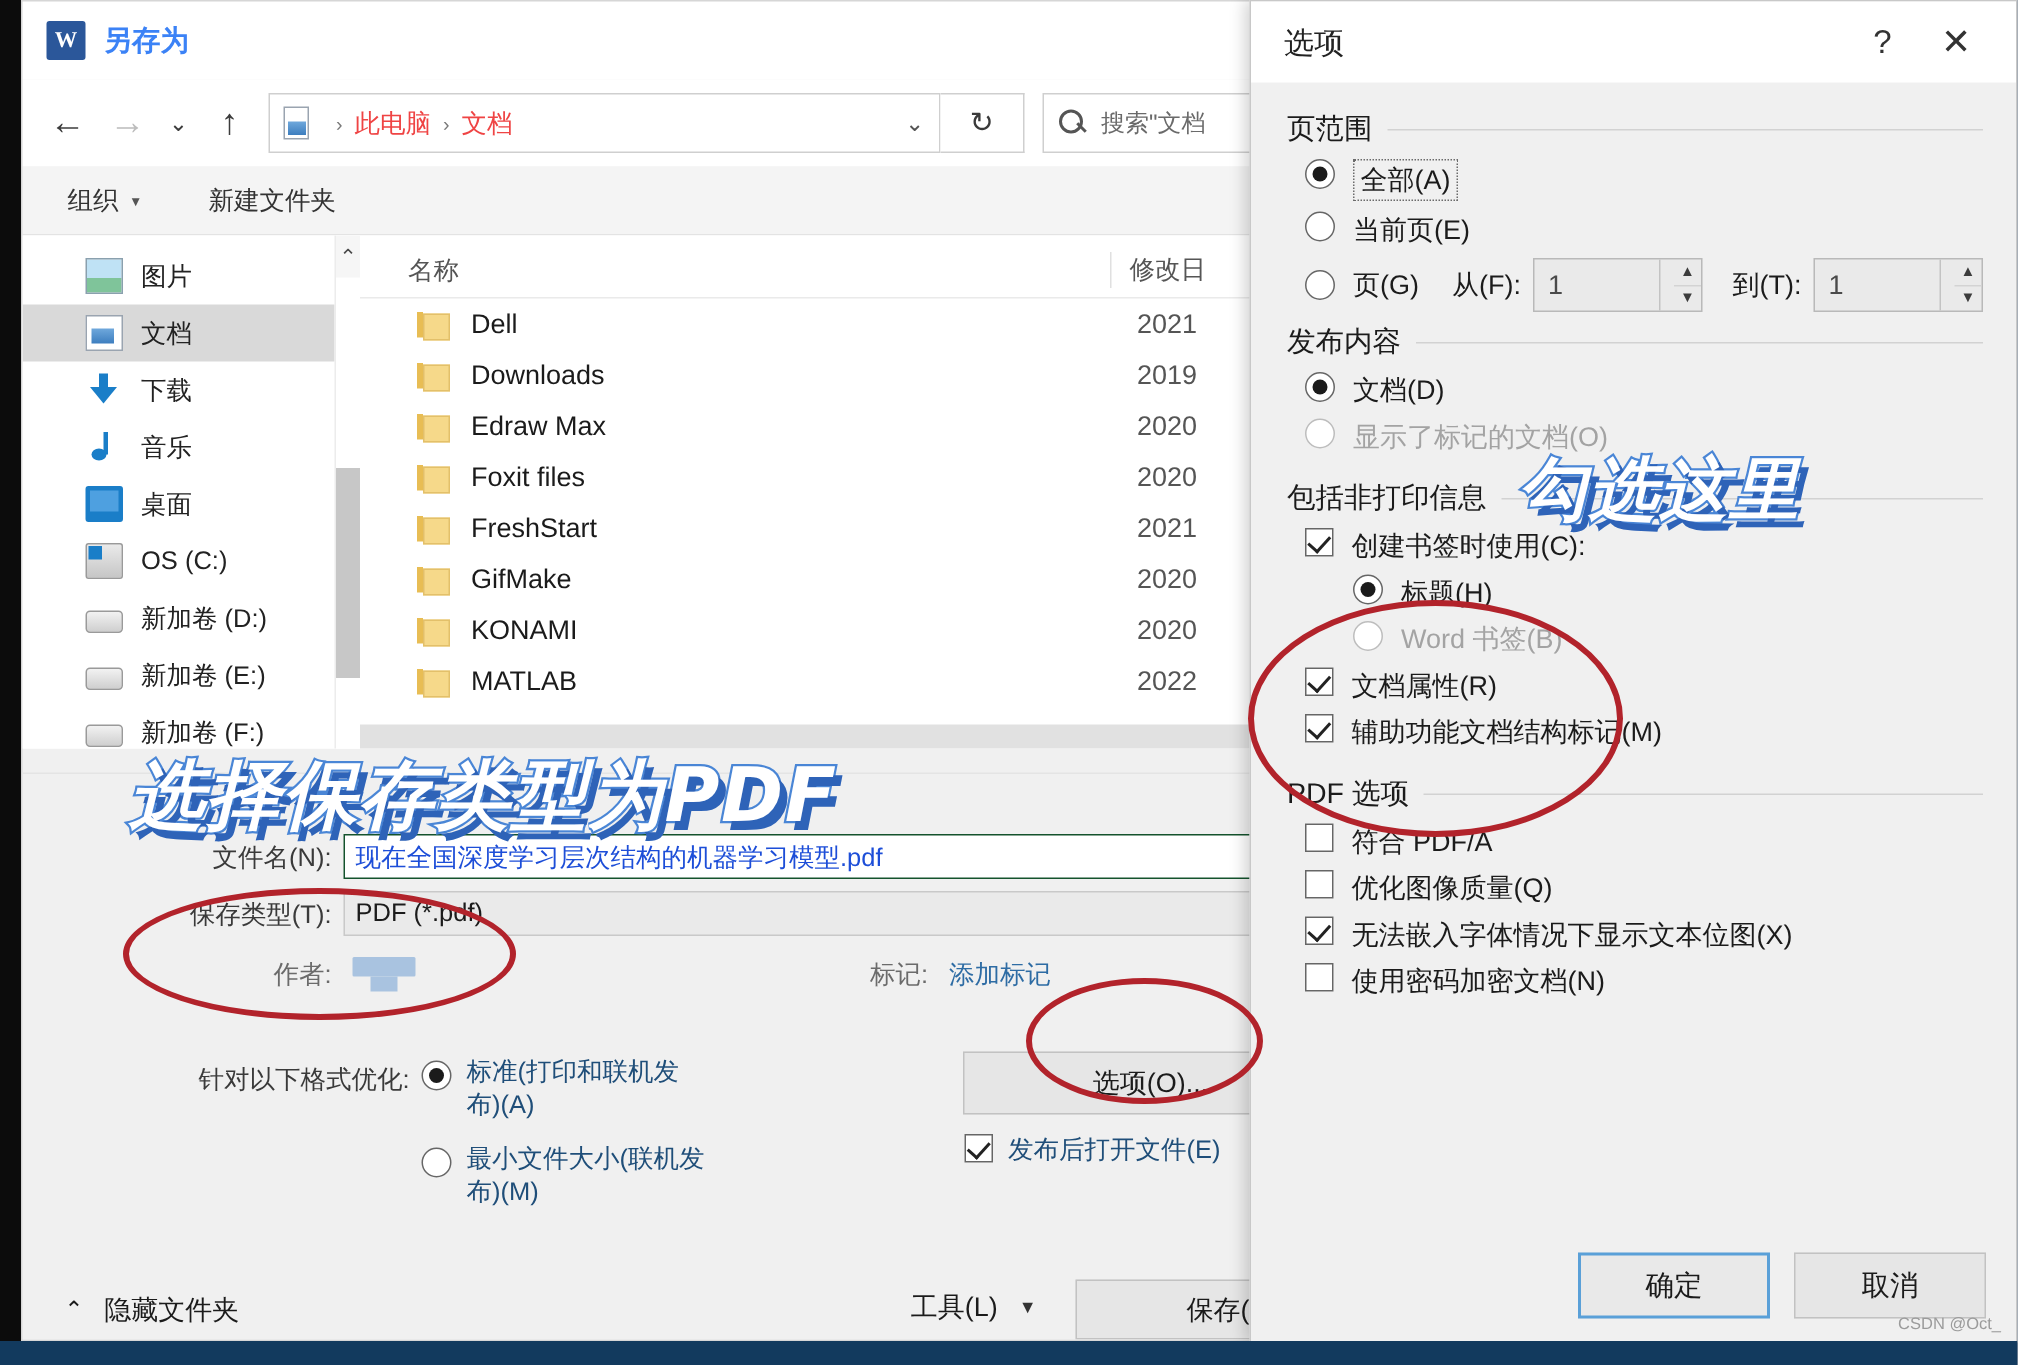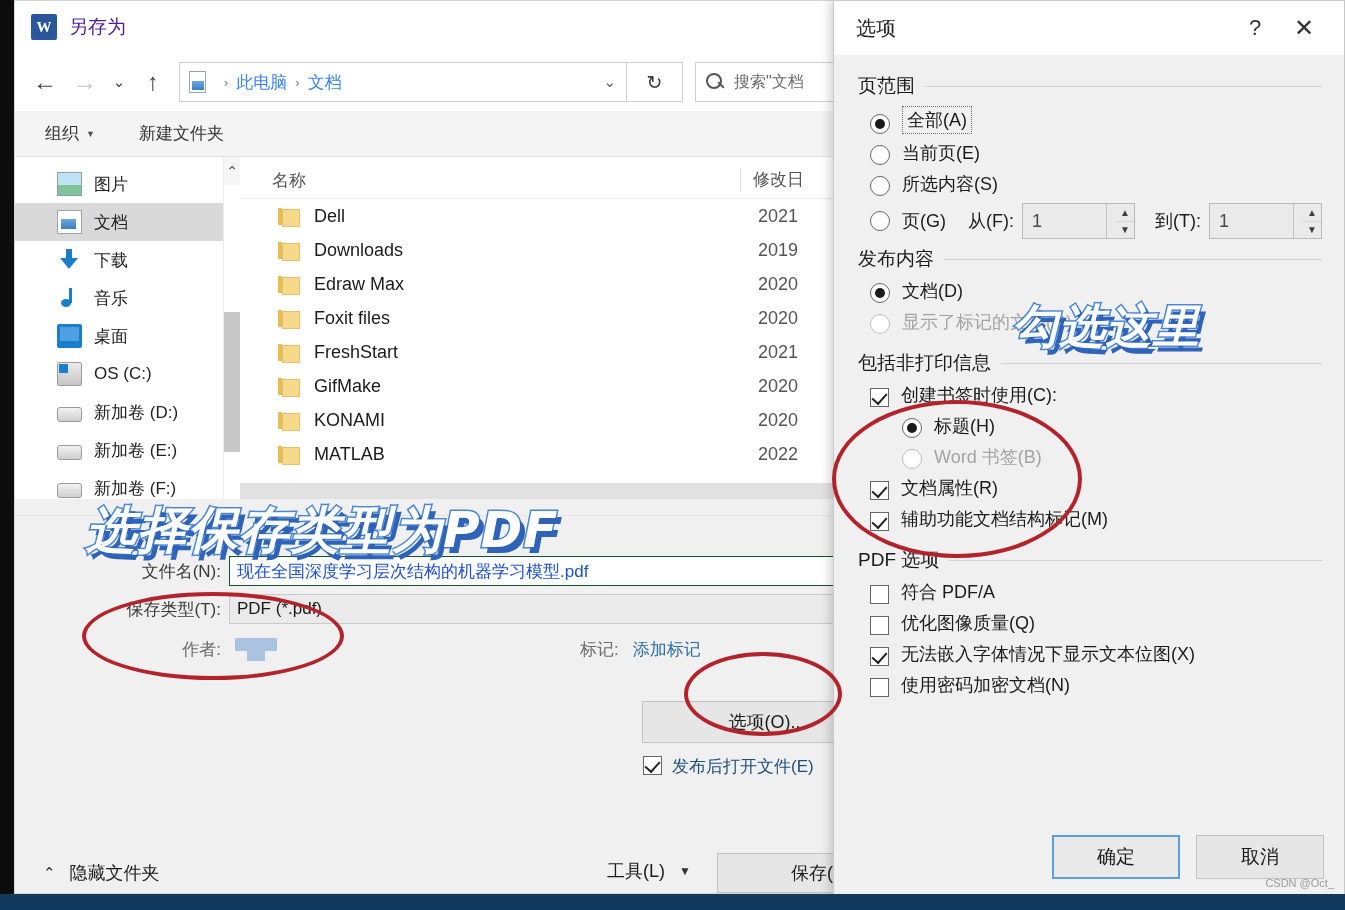--- a/index.html
+++ b/index.html
@@ -21,38 +21,38 @@
     background:#f0f0f0; border:1px solid #d6d6d6;
     overflow:hidden;
   }
   .sa-title { height:52px; background:#ffffff; display:flex; align-items:center; padding-left:16px; }
   .word-ic {
     width:26px; height:26px; background:#2b579a; border-radius:2px;
     color:#fff; font-size:15px; font-weight:bold; display:flex;
     align-items:center; justify-content:center; font-family:"Liberation Serif",serif;
     margin-right:12px;
   }
-  .sa-title-text { font-size:19px; color:#4c1d95; }
+  .sa-title-text { font-size:19px; color:#3b82f6;font-weight:bold; }
 
   
   .sa-nav { height:58px; background:#fff; display:flex; align-items:center; padding:0 10px; }
   .nav-btn { width:40px; height:40px; display:flex; align-items:center; justify-content:center;
              font-size:24px; color:#3c3c3c; }
   .nav-btn.dim { color:#bdbdbd; }
   .nav-btn.small { width:28px; font-size:15px; }
   .addressbar {
     flex:0 0 auto; width:448px; height:40px; border:1px solid #cfcfcf; background:#fff;
     display:flex; align-items:center; padding:0 6px; margin-left:6px;
   }
   .ab-icon { width:24px; height:26px; margin-right:6px; position:relative; }
   .ab-icon .pg { position:absolute; left:3px; top:2px; width:17px; height:22px; background:#fff;
                  border:1px solid #9aa4b0; }
   .ab-icon .pg:after{content:"";position:absolute;left:2px;top:9px;width:12px;height:9px;
                  background:linear-gradient(#6fa8dc,#3d7ebf);}
-  .crumb { font-size:17px; color:#3b82f6; }
+  .crumb { font-size:17px; color:#ef4444; }
   .crumb-sep { font-size:13px; color:#7a7a7a; margin:0 8px; }
   .ab-chev { margin-left:auto; font-size:15px; color:#555; padding-right:4px;}
   .refresh { width:56px; height:40px; border:1px solid #cfcfcf; border-left:none; background:#fff;
              display:flex; align-items:center; justify-content:center; font-size:19px; color:#3a3a3a;}
   .searchbox { width:230px; height:40px; border:1px solid #cfcfcf; background:#fff; margin-left:12px;
                display:flex; align-items:center; padding:0 8px; }
   .srch-ic { width:22px; height:22px; position:relative; margin-right:8px; }
   .srch-ic:before { content:""; position:absolute; left:2px; top:2px; width:12px; height:12px;
                     border:2px solid #555; border-radius:50%; }
   .srch-ic:after { content:""; position:absolute; left:13px; top:13px; width:8px; height:2px;
@@ -149,21 +149,21 @@
     box-shadow:-3px 0 10px rgba(0,0,0,.18);
   }
   .od-title { height:54px; background:#fff; display:flex; align-items:center; padding:0 14px 0 22px;}
   .od-title-text { font-size:20px; color:#222; }
   .od-help { margin-left:auto; font-size:22px; color:#333; width:46px; text-align:center; }
   .od-close { font-size:24px; color:#333; width:52px; text-align:center; }
   .od-body { padding:10px 0 0 24px; }
   .grp { display:flex; align-items:center; margin:8px 0 6px 0; }
   .grp-t { font-size:19px; color:#1b1b1b; white-space:nowrap; }
   .grp-line { flex:1; height:1px; background:#d2d2d2; margin-left:10px; margin-right:22px; }
-  .orow { display:flex; align-items:flex-end; margin:7px 0 7px 12px; }
+  .orow { display:flex; align-items:flex-start; margin:7px 0 7px 12px; }
   .orow .lbl { font-size:18px; color:#1b1b1b; margin-left:12px; }
   .orow .lbl.dis { color:#a3a3a3; }
   .focusbox { border:1px dotted #6b6b6b; padding:1px 4px; margin-left:12px; }
   .spin { width:113px; height:36px; background:#eaeaea; border:1px solid #b9b9b9;
           display:flex; align-items:center; position:relative; }
   .spin span { font-size:18px; color:#4a4a4a; padding-left:9px; }
   .spin .btns { position:absolute; right:0; top:0; width:28px; height:100%;
                 border-left:1px solid #c3c3c3; display:flex; flex-direction:column; }
   .spin .btns i { flex:1; display:flex; align-items:center; justify-content:center; font-size:10px;
                   color:#3c3c3c; font-style:normal; }
@@ -347,20 +347,33 @@
           <div class="author-chip"></div>
           <div class="author-chip2" style="margin:0 auto;"></div>
         </div>
       </div>
 
       <div class="fld-row" style="left:565px; top:122px;">
         <div class="fld-label muted">标记:</div>
         <div class="tag-link" style="margin-left:14px;">添加标记</div>
       </div>
 
+      <div style="position:absolute; left:88px; top:188px; width:400px;">
+        <div style="display:flex;">
+          <div class="fld-label" style="width:170px; padding-top:4px;">针对以下格式优化:</div>
+          <div style="display:flex; align-items:flex-start; margin-left:8px;">
+            <span class="radio-o on" style="margin-top:3px;"></span>
+            <span class="blue-lbl" style="margin-left:10px; width:160px;">标准(打印和联机发布)(A)</span>
+          </div>
+        </div>
+        <div style="display:flex; margin-left:178px; margin-top:14px;">
+          <span class="radio-o" style="margin-top:3px;"></span>
+          <span class="blue-lbl" style="margin-left:10px; width:160px;">最小文件大小(联机发布)(M)</span>
+        </div>
+      </div>
 
       <div class="btn-gray" style="position:absolute; left:627px; top:185px; width:250px; height:42px;">选项(O)...</div>
 
       <div style="position:absolute; left:628px; top:240px; display:flex; align-items:flex-start;">
         <span class="chk on"></span>
         <span class="blue-lbl" style="margin-left:10px;">发布后打开文件(E)</span>
       </div>
 
       <div class="sa-footer">
         <div class="hidefolders">
@@ -389,24 +402,20 @@
         <span class="grp-t">页范围</span>
         <span class="grp-line"></span>
       </div>
       <div class="orow">
         <span class="radio-o on"></span>
         <span class="focusbox"><span class="lbl" style="margin-left:0">全部(A)</span></span>
       </div>
       <div class="orow">
         <span class="radio-o"></span>
         <span class="lbl">当前页(E)</span>
-      </div>
-      <div class="orow">
-        <span class="radio-o"></span>
-        <span class="lbl">所选内容(S)</span>
       </div>
       <div class="orow" style="align-items:center;">
         <span class="radio-o"></span>
         <span class="lbl">页(G)</span>
         <span class="lbl" style="margin-left:22px;">从(F):</span>
         <span class="spin" style="margin-left:8px;">
           <span>1</span>
           <span class="btns">
             <i>▲</i>
             <i>▼</i>

